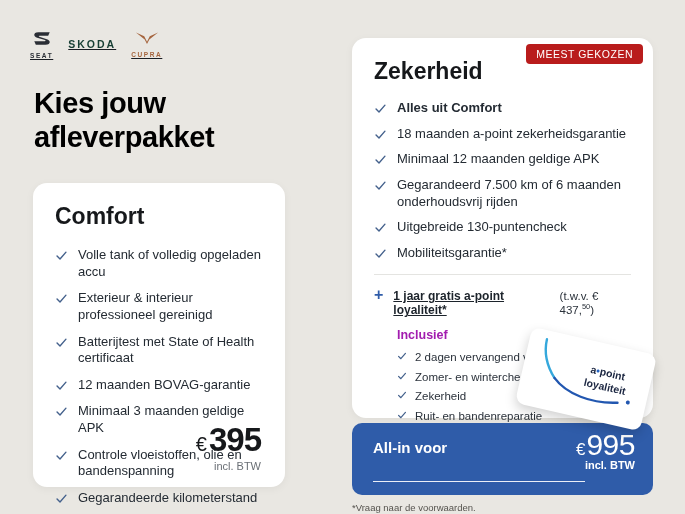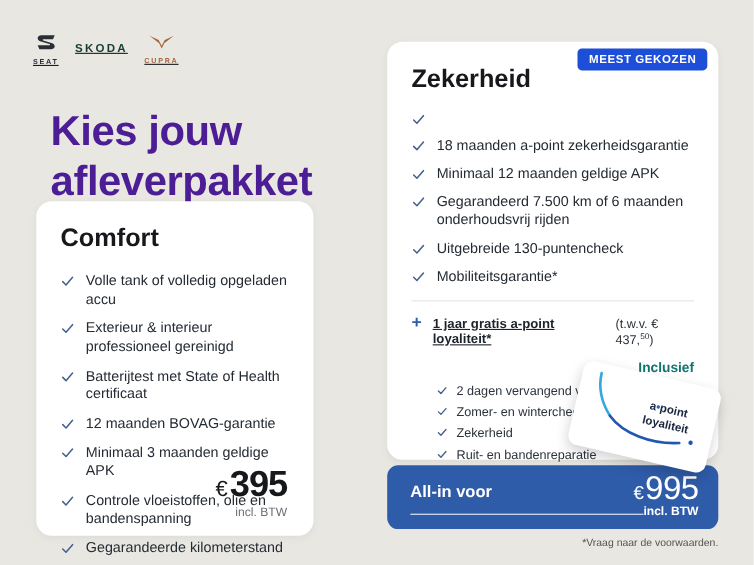--- a/index.html
+++ b/index.html
@@ -8,72 +8,72 @@
     background:#E9E7E2;font-family:"Liberation Sans",sans-serif;color:#1A1E24;
     -webkit-font-smoothing:antialiased;
   }
   
   .brands{position:absolute;left:30px;top:31px;display:flex;align-items:flex-start;gap:15px;text-decoration:underline;}
   .brand{display:flex;flex-direction:column;align-items:center;gap:2px;}
   .brand .wm{font-size:6.5px;font-weight:bold;letter-spacing:1.6px;color:#2A2E35;}
   .brand-skoda .wm-big{font-size:10.5px;font-weight:bold;letter-spacing:2px;color:#163E33;margin-top:7px;}
   .brand-cupra .wm{color:#A5653E;}
   
-  .heading{position:absolute;left:30px;top:82px;width:235px;margin:16px;
-    font-size:38px;line-height:1.18;font-weight:bold;letter-spacing:-0.4px;color:#4c1d95;}
+  .heading{position:absolute;left:30px;top:82px;width:235px;margin:4px;
+    font-size:29px;line-height:1.18;font-weight:bold;letter-spacing:-0.4px;color:#000000;}
   
   .card{background:#fff;border-radius:14px;box-shadow:0 2px 8px rgba(0,0,0,.05);box-sizing:border-box;}
   .card h2{margin:0;font-size:23px;font-weight:bold;color:#16181B;}
   ul.features{list-style:none;margin:0;padding:0;display:flex;flex-direction:column;gap:10px;}
   ul.features li{display:flex;gap:10px;font-size:13px;line-height:1.28;color:#242B33;}
   .check{flex:0 0 13px;margin-top:2px;}
   
   .card-comfort{position:absolute;left:33px;top:183px;width:252px;height:304px;padding:20px 22px;}
   .card-comfort h2{margin-bottom:17px;}
   .price-block{position:absolute;right:24px;bottom:15px;text-align:right;}
   .price-line{display:flex;align-items:baseline;justify-content:flex-end;gap:2px;color:#16181B;}
   .price-cur{font-size:20px;}
   .price-amt{font-size:33px;font-weight:bold;letter-spacing:-1px;}
   .price-note{font-size:11px;color:#6A6F75;margin-top:1px;}
   
   .zpanel{position:absolute;left:352px;top:38px;width:301px;}
   .zcard{position:relative;height:380px;padding:20px 22px;}
-  .badge{position:absolute;top:6px;right:10px;background:#1d4ed8;color:#fff;
-    font-size:10.5px;font-weight:bold;letter-spacing:.5px;padding:4px 10px;border-radius:4px;}
+  .badge{position:absolute;top:6px;right:10px;background:#b91c1c;color:#fff;
+    font-size:10.5px;font-weight:normal;letter-spacing:.5px;padding:4px 10px;border-radius:4px;}
   .zcard h2{margin-bottom:15px;}
   .zcard ul.features{gap:9px;}
   .li-bold{font-weight:bold;}
   .divider{border:none;border-top:1px solid #E4E4E1;margin:13px 0 12px;}
   .bonus{display:flex;gap:10px;align-items:baseline;}
   .plus-icon{color:#2F5CA9;font-weight:bold;font-size:16px;line-height:1;}
   .bonus-label{font-size:12px;font-weight:bold;color:#1C232B;text-decoration:underline;}
   .bonus-value{font-size:11.5px;color:#2B323B;}
   .bonus-value sup{font-size:7.5px;}
   .inclusief{margin:11px 0 0 23px;}
-  .inclusief-title{color:#0f766e;font-weight:bold;font-size:12.5px;margin:0 0 8px;text-align:right;}
+  .inclusief-title{color:#a21caf;font-weight:bold;font-size:12.5px;margin:0 0 8px;}
   ul.sub-features{list-style:none;margin:0;padding:0;display:flex;flex-direction:column;gap:5px;}
   ul.sub-features li{display:flex;gap:8px;font-size:11.5px;line-height:1.25;color:#2B323B;}
   .check-sm{flex:0 0 10px;margin-top:1px;}
   
   .loyalty{position:absolute;left:170px;top:302px;width:128px;height:78px;background:#fff;
     border-radius:9px;transform:rotate(13deg);box-shadow:0 5px 12px rgba(0,0,0,.18);z-index:5;}
   .loyalty svg{position:absolute;left:0;top:0;}
   .loyalty-text{position:absolute;left:44px;top:22px;width:80px;text-align:center;
     font-size:10.5px;font-weight:bold;color:#1A2540;line-height:1.3;}
   .loyalty-text .dot{color:#2363C1;}
   
-  .pricebar{position:relative;margin-top:5px;height:58px;background:#2F5CA9;border-radius:10px;color:#fff;padding-left:36px;}
+  .pricebar{position:relative;margin-top:5px;height:72px;background:#2F5CA9;border-radius:10px;color:#fff;padding-left:36px;}
   .pb-label{position:absolute;left:21px;top:16px;font-size:15px;font-weight:bold;}
   .pb-line{position:absolute;left:21px;bottom:13px;width:212px;height:1px;background:rgba(255,255,255,.9);}
   .pb-price{position:absolute;right:18px;top:5px;text-align:right;}
   .pb-amount{display:flex;align-items:baseline;justify-content:flex-end;gap:1px;}
   .pb-cur{font-size:17px;}
   .pb-amt{font-size:30px;font-weight:normal;letter-spacing:-0.5px;}
   .pb-note{font-size:11px;font-weight:bold;margin-top:-3px;}
-  .footnote{margin-top:7px;text-align:right;font-size:9.5px;color:#55534E;}
+  .footnote{margin-top:7px;font-size:9.5px;color:#55534E;}
 </style>
 </head>
 <body>
 
 <div class="page">
 
   <header class="brands">
     <div class="brand brand-seat">
       <span>
         <svg width="20" height="15" viewBox="0 0 22 16">
@@ -154,20 +154,21 @@
 
   <section class="zpanel">
     <div class="card zcard">
       <div class="badge">MEEST GEKOZEN</div>
       <h2>Zekerheid</h2>
       <ul class="features">
         <li class="li-bold">
           <svg class="check" viewBox="0 0 14 14" width="13" height="13">
               <path d="M2.2 7.6 L5.4 10.8 L11.8 3.4" fill="none" stroke="#44618C" stroke-width="1.5" stroke-linecap="round" stroke-linejoin="round"></path>
             </svg>
+          <span>Alles uit Comfort</span>
         </li>
         <li>
           <svg class="check" viewBox="0 0 14 14" width="13" height="13">
               <path d="M2.2 7.6 L5.4 10.8 L11.8 3.4" fill="none" stroke="#44618C" stroke-width="1.5" stroke-linecap="round" stroke-linejoin="round"></path>
             </svg>
           <span>18 maanden a-point zekerheidsgarantie</span>
         </li>
         <li>
           <svg class="check" viewBox="0 0 14 14" width="13" height="13">
               <path d="M2.2 7.6 L5.4 10.8 L11.8 3.4" fill="none" stroke="#44618C" stroke-width="1.5" stroke-linecap="round" stroke-linejoin="round"></path>

